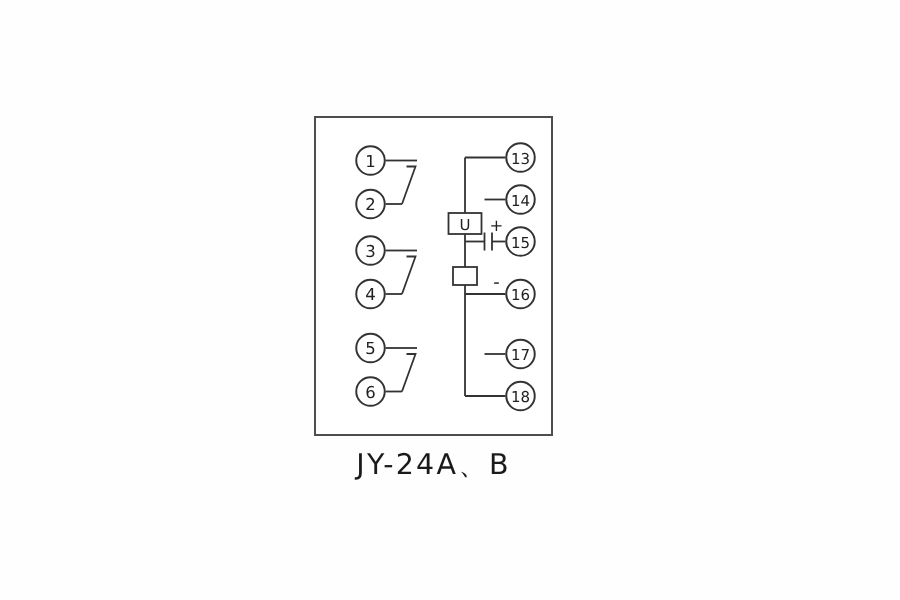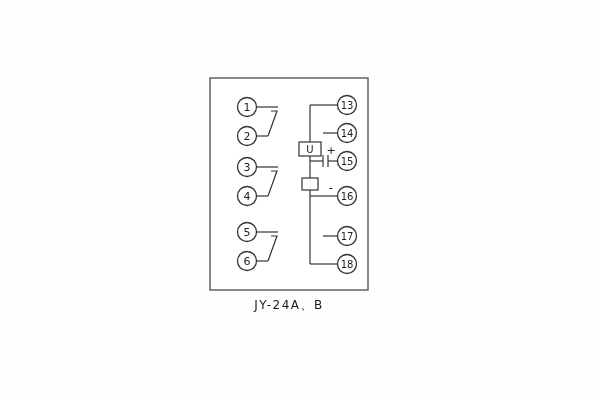--- a/index.html
+++ b/index.html
@@ -18,21 +18,21 @@
   svg text {
     font-family: "DejaVu Sans", "Liberation Sans", sans-serif;
     fill: #222;
   }
   .caption {
     position: absolute;
     left: 210px;
     top: 297px;
     width: 158px;
     text-align: center;
-    font-size: 12px;
+    font-size: 19px;
     letter-spacing: 1.5px;
     color: #1a1a1a;
   }
 </style>
 </head>
 <body>
 
 <div class="screenshot">
 
   <svg width="600" height="400" viewBox="0 0 600 400">

